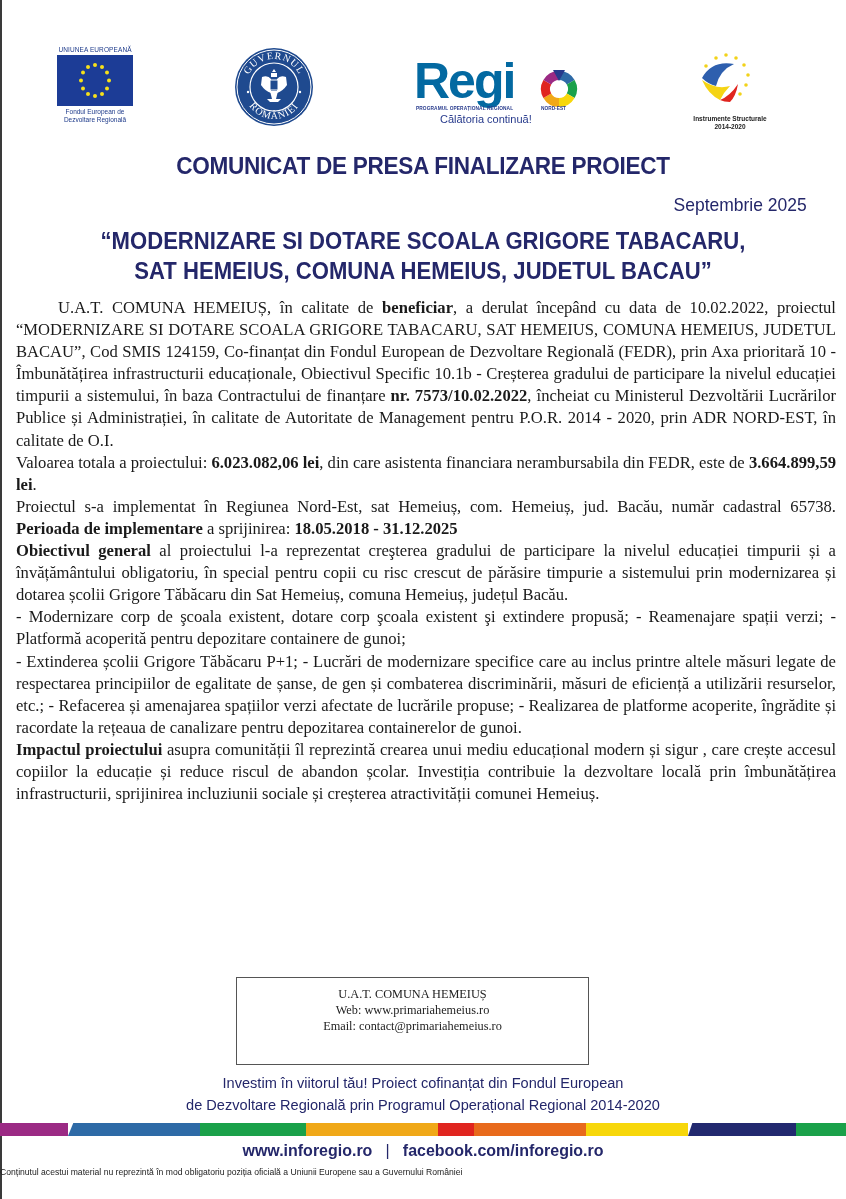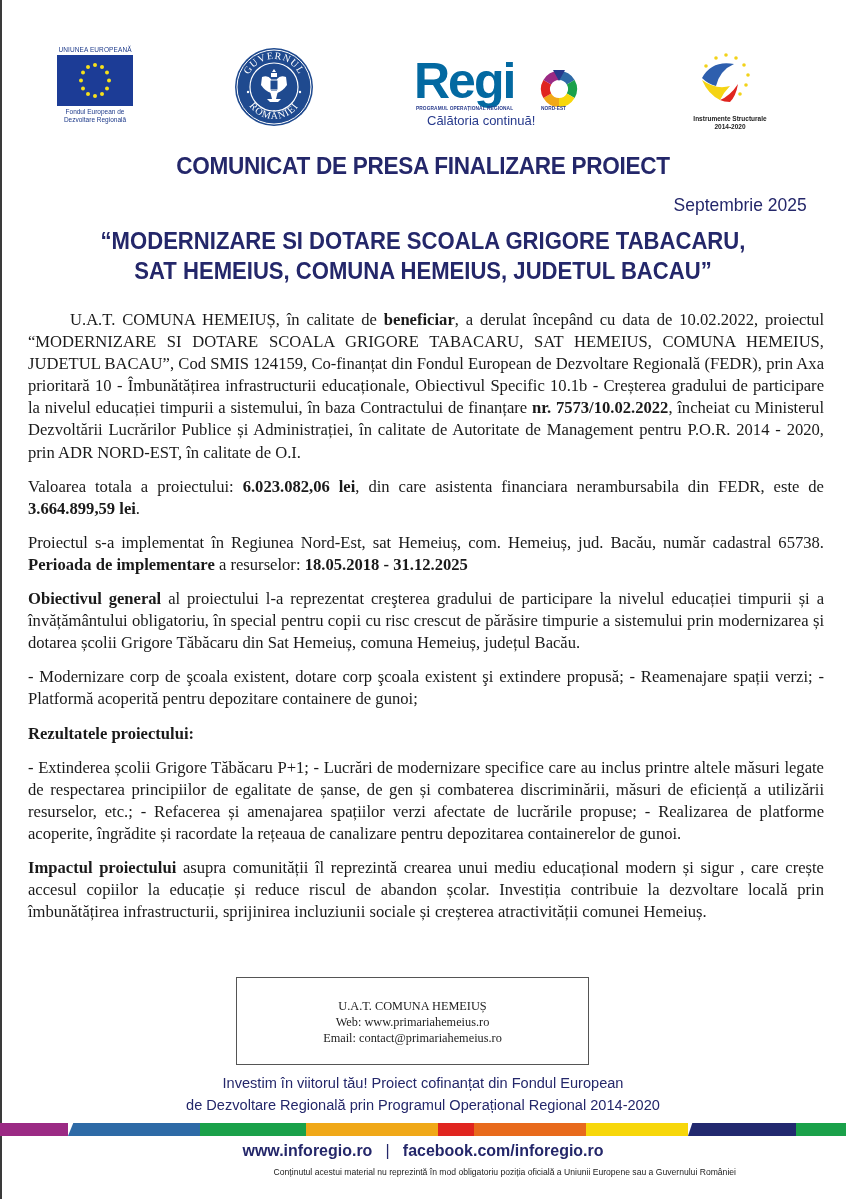--- a/index.html
+++ b/index.html
@@ -16,46 +16,46 @@
     .eu-flag { width: 76px; height: 51px; margin: 2px auto 2px auto; background: #1c3c96; position: relative; }
     .eu-bottom { font-family: "Liberation Sans", sans-serif; font-size: 6.5px; color: #1d3a8a; text-align: center; line-height: 8px; white-space: nowrap; }
 
     .gov-logo { left: 234px; top: 7px; width: 80px; height: 80px; }
 
     .regio-logo { left: 414px; top: 16px; width: 170px; height: 70px; }
     .regio-word { position: absolute; left: 0; top: 0; font-family: "Liberation Sans", sans-serif; font-weight: bold; font-size: 50px; line-height: 50px; color: #0369a1; letter-spacing: -2px; }
     .regio-o { position: absolute; left: 126px; top: 14px; width: 38px; height: 38px; }
     .regio-program { position: absolute; left: 2px; top: 50px; font-family: "Liberation Sans", sans-serif; font-size: 4.8px; font-weight: bold; color: #273a8c; white-space: nowrap; letter-spacing: 0.1px; }
     .regio-nord { position: absolute; left: 127px; top: 50px; font-family: "Liberation Sans", sans-serif; font-size: 4.8px; font-weight: bold; color: #273a8c; white-space: nowrap; }
-    .regio-tag { position: absolute; left: 13px; top: 57px; font-family: "Liberation Sans", sans-serif; font-size: 13px; color: #273a8c; white-space: nowrap; }
+    .regio-tag { position: absolute; left: 26px; top: 57px; font-family: "Liberation Sans", sans-serif; font-size: 11px; color: #273a8c; white-space: nowrap; }
 
     .is-logo { left: 680px; top: 6px; width: 100px; height: 90px; }
     .is-text { position: absolute; left: 0; top: 69px; width: 100px; text-align: center; font-family: "Liberation Sans", sans-serif; font-size: 6.5px; font-weight: bold; color: #222; line-height: 7.5px; }
 
     
     .title-main { position: absolute; top: 152px; left: 0; width: 846px; text-align: center; font-family: "Liberation Sans", sans-serif; font-weight: bold; font-size: 24px; color: #24276a; letter-spacing: -0.3px; transform: scaleX(0.94); }
     .date-line { position: absolute; top: 194px; right: 39px; font-family: "Liberation Sans", sans-serif; font-size: 19px; color: #24276a; transform: scaleX(0.92); transform-origin: right; }
     .title-project { position: absolute; top: 226px; left: 0; width: 846px; text-align: center; font-family: "Liberation Sans", sans-serif; font-weight: bold; font-size: 24px; line-height: 30px; color: #24276a; transform: scaleX(0.92); }
 
     
     .body-text { position: absolute; top: 297px; left: 16px; width: 820px; font-family: "Liberation Serif", serif; font-size: 16.6px; line-height: 22.1px; text-align: justify; color: #1a1a1a; }
-    .body-text p { margin: 12px; }
+    .body-text p { margin: 0; }
     .indent { text-indent: 42px; }
     .body-text b { font-weight: bold; }
 
     
-    .contact-box { position: absolute; top: 977px; left: 236px; width: 353px; height: 88px; border: 1.5px solid #555; text-align: center; font-family: "Liberation Serif", serif; font-size: 12.3px; line-height: 16px; color: #222; padding-top: 20px; }
+    .contact-box { position: absolute; top: 977px; left: 236px; width: 353px; height: 88px; border: 1.5px solid #555; text-align: center; font-family: "Liberation Serif", serif; font-size: 12.3px; line-height: 16px; color: #222; padding-top: 8px; }
 
     
     .invest { position: absolute; top: 1072px; left: 0; width: 846px; text-align: center; font-family: "Liberation Sans", sans-serif; font-size: 15.5px; line-height: 22px; color: #24276a; transform: scaleX(0.94); }
     .color-bar { position: absolute; top: 1123px; left: 0; width: 846px; height: 13px; display: flex; }
     .color-bar div { height: 100%; }
     .links { position: absolute; top: 1141px; left: 0; width: 846px; text-align: center; font-family: "Liberation Sans", sans-serif; font-weight: bold; font-size: 17px; color: #24276a; transform: scaleX(0.94); }
     .links .sep { font-weight: normal; margin: 0 14px; }
-    .disclaimer { position: absolute; top: 1167px; left: 0; width: 736px; text-align: right; font-family: "Liberation Sans", sans-serif; font-size: 8.6px; color: #222; }
+    .disclaimer { position: absolute; top: 1167px; left: 0; width: 736px; text-align: left; font-family: "Liberation Sans", sans-serif; font-size: 8.6px; color: #222; }
   </style>
 </head>
 <body>
 
 <div class="frame-left"></div>
 
 <div class="logos">
   <div class="logo eu-logo">
     <div class="eu-top">UNIUNEA EUROPEANĂ</div>
     <div class="eu-flag">
@@ -152,24 +152,23 @@
 <div class="title-main">COMUNICAT DE PRESA FINALIZARE PROIECT</div>
 <div class="date-line">Septembrie 2025</div>
 <div class="title-project">
   <div>“MODERNIZARE SI DOTARE SCOALA GRIGORE TABACARU,</div>
   <div>SAT HEMEIUS, COMUNA HEMEIUS, JUDETUL BACAU”</div>
 </div>
 
 <div class="body-text">
   <p class="indent"><span>U.A.T. COMUNA HEMEIUȘ, în calitate de </span><b>beneficiar</b><span>, a derulat începând cu data de 10.02.2022, proiectul “MODERNIZARE SI DOTARE SCOALA GRIGORE TABACARU, SAT HEMEIUS, COMUNA HEMEIUS, JUDETUL BACAU”, Cod SMIS 124159, Co-finanțat din Fondul European de Dezvoltare Regională (FEDR), prin Axa prioritară 10 - Îmbunătățirea infrastructurii educaționale, Obiectivul Specific 10.1b - Creșterea gradului de participare la nivelul educației timpurii a sistemului, în baza Contractului de finanțare </span><b>nr. 7573/10.02.2022</b><span>, încheiat cu Ministerul Dezvoltării Lucrărilor Publice și Administrației, în calitate de Autoritate de Management pentru P.O.R. 2014 - 2020, prin ADR NORD-EST, în calitate de O.I.</span></p>
   <p><span>Valoarea totala a proiectului: </span><b>6.023.082,06 lei</b><span>, din care asistenta financiara nerambursabila din FEDR, este de </span><b>3.664.899,59 lei</b><span>.</span></p>
-  <p><span>Proiectul s-a implementat în Regiunea Nord-Est, sat Hemeiuș, com. Hemeiuș, jud. Bacău, număr cadastral 65738. </span><b>Perioada de implementare</b><span> a resurselor:  </span><b>18.05.2018 - 31.12.2025</b></p>
+  <p><span>Proiectul s-a implementat în Regiunea Nord-Est, sat Hemeiuș, com. Hemeiuș, jud. Bacău, număr cadastral 65738. </span><b>Perioada de implementare</b><span> a sprijinirea:  </span><b>18.05.2018 - 31.12.2025</b></p>
   <p><b>Obiectivul general</b><span> al proiectului l-a reprezentat creşterea gradului de participare la nivelul educației timpurii și a învățământului obligatoriu, în special pentru copii cu risc crescut de părăsire timpurie a sistemului prin modernizarea și dotarea școlii Grigore Tăbăcaru din Sat Hemeiuș, comuna Hemeiuș, județul Bacău.</span></p>
   <p>- Modernizare corp de şcoala existent, dotare corp şcoala existent şi extindere propusă; - Reamenajare spații verzi; - Platformă acoperită pentru depozitare containere de gunoi;</p>
-  <p><b>Rezultatele proiectului:</b></p>
   <p>- Extinderea școlii Grigore Tăbăcaru P+1; - Lucrări de modernizare specifice care au inclus printre altele măsuri legate de respectarea principiilor de egalitate de șanse, de gen și combaterea discriminării, măsuri de eficiență a utilizării resurselor, etc.; - Refacerea și amenajarea spațiilor verzi afectate de lucrările propuse; - Realizarea de platforme acoperite, îngrădite și racordate la rețeaua de canalizare pentru depozitarea containerelor de gunoi.</p>
   <p><b>Impactul proiectului</b><span> asupra comunității îl reprezintă crearea unui mediu educațional modern și sigur , care crește accesul copiilor la educație și reduce riscul de abandon școlar. Investiția contribuie la dezvoltare locală prin îmbunătățirea infrastructurii, sprijinirea incluziunii sociale și creșterea atractivității comunei Hemeiuș.</span></p>
 </div>
 
 <div class="contact-box">
   <div>U.A.T. COMUNA HEMEIUȘ</div>
   <div>Web: www.primariahemeius.ro</div>
   <div>Email: contact@primariahemeius.ro</div>
 </div>
 

